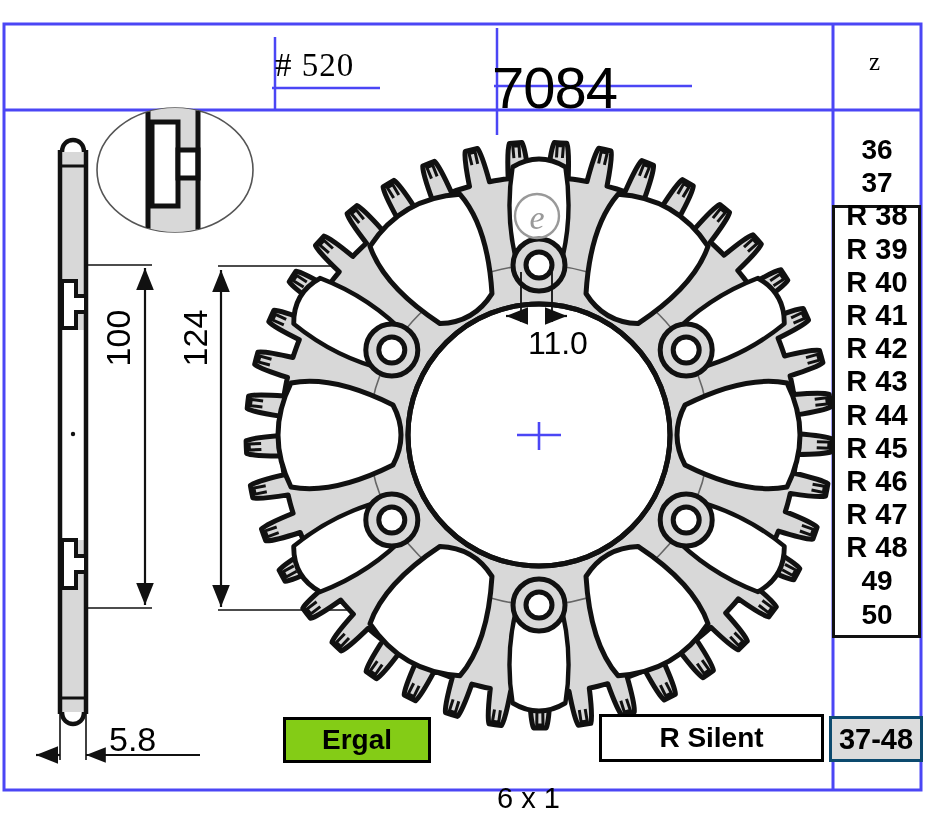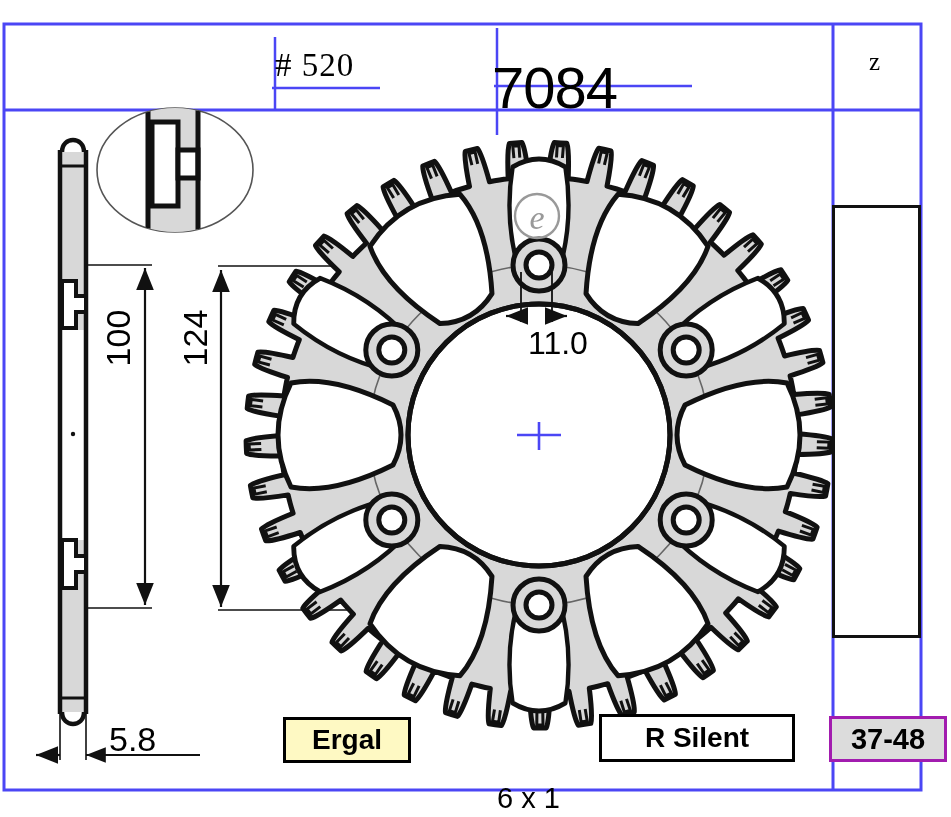--- a/index.html
+++ b/index.html
@@ -36,36 +36,36 @@
   .z-row.r{font-size:29px;}
 
   
   #r-group-box{
     position:absolute;left:832px;top:205px;width:89px;height:433px;
     border:3px solid #111;box-sizing:border-box;background:transparent;
   }
 
   
   #range-box{
-    position:absolute;left:829px;top:716px;width:118px;height:46px;
-    border:3px solid #a21caf;background:#dcdcdc;box-sizing:border-box;
+    position:absolute;left:829px;top:716px;width:94px;height:46px;
+    border:3px solid #0c4a6e;background:#dcdcdc;box-sizing:border-box;
     display:flex;align-items:center;justify-content:center;
   }
   #range-box span{font-size:29px;font-weight:bold;}
 
   
   #material-box{
-    position:absolute;left:283px;top:717px;width:128px;height:46px;
-    border:3px solid #000;background:#fef9c3;box-sizing:border-box;
+    position:absolute;left:283px;top:717px;width:148px;height:46px;
+    border:3px solid #000;background:#84cc16;box-sizing:border-box;
     display:flex;align-items:center;justify-content:center;
   }
   #material-box span{font-size:28px;font-weight:bold;}
 
   #type-box{
-    position:absolute;left:599px;top:714px;width:196px;height:48px;
+    position:absolute;left:599px;top:714px;width:225px;height:48px;
     border:3px solid #000;background:#ffffff;box-sizing:border-box;
     display:flex;align-items:center;justify-content:center;
   }
   #type-box span{font-size:28px;font-weight:bold;}
 
   #bolt-pattern{
     left:497px;top:782px;font-size:29px;font-weight:normal;
   }
 
   
@@ -280,20 +280,37 @@
   </svg>
 
   <div class="txt" id="pitch-label">#  520</div>
 
   <div class="txt" id="drawing-number">7084</div>
 
   <div class="txt" id="z-header">z</div>
 
   <div id="r-group-box"></div>
 
+  <div id="z-list">
+      <div class="z-row">36</div>
+      <div class="z-row">37</div>
+      <div class="z-row r">R 38</div>
+      <div class="z-row r">R 39</div>
+      <div class="z-row r">R 40</div>
+      <div class="z-row r">R 41</div>
+      <div class="z-row r">R 42</div>
+      <div class="z-row r">R 43</div>
+      <div class="z-row r">R 44</div>
+      <div class="z-row r">R 45</div>
+      <div class="z-row r">R 46</div>
+      <div class="z-row r">R 47</div>
+      <div class="z-row r">R 48</div>
+      <div class="z-row">49</div>
+      <div class="z-row">50</div>
+    </div>
 
   <div id="range-box">
     <span>37-48</span>
   </div>
 
   <div id="material-box">
     <span>Ergal</span>
   </div>
 
   <div id="type-box">

